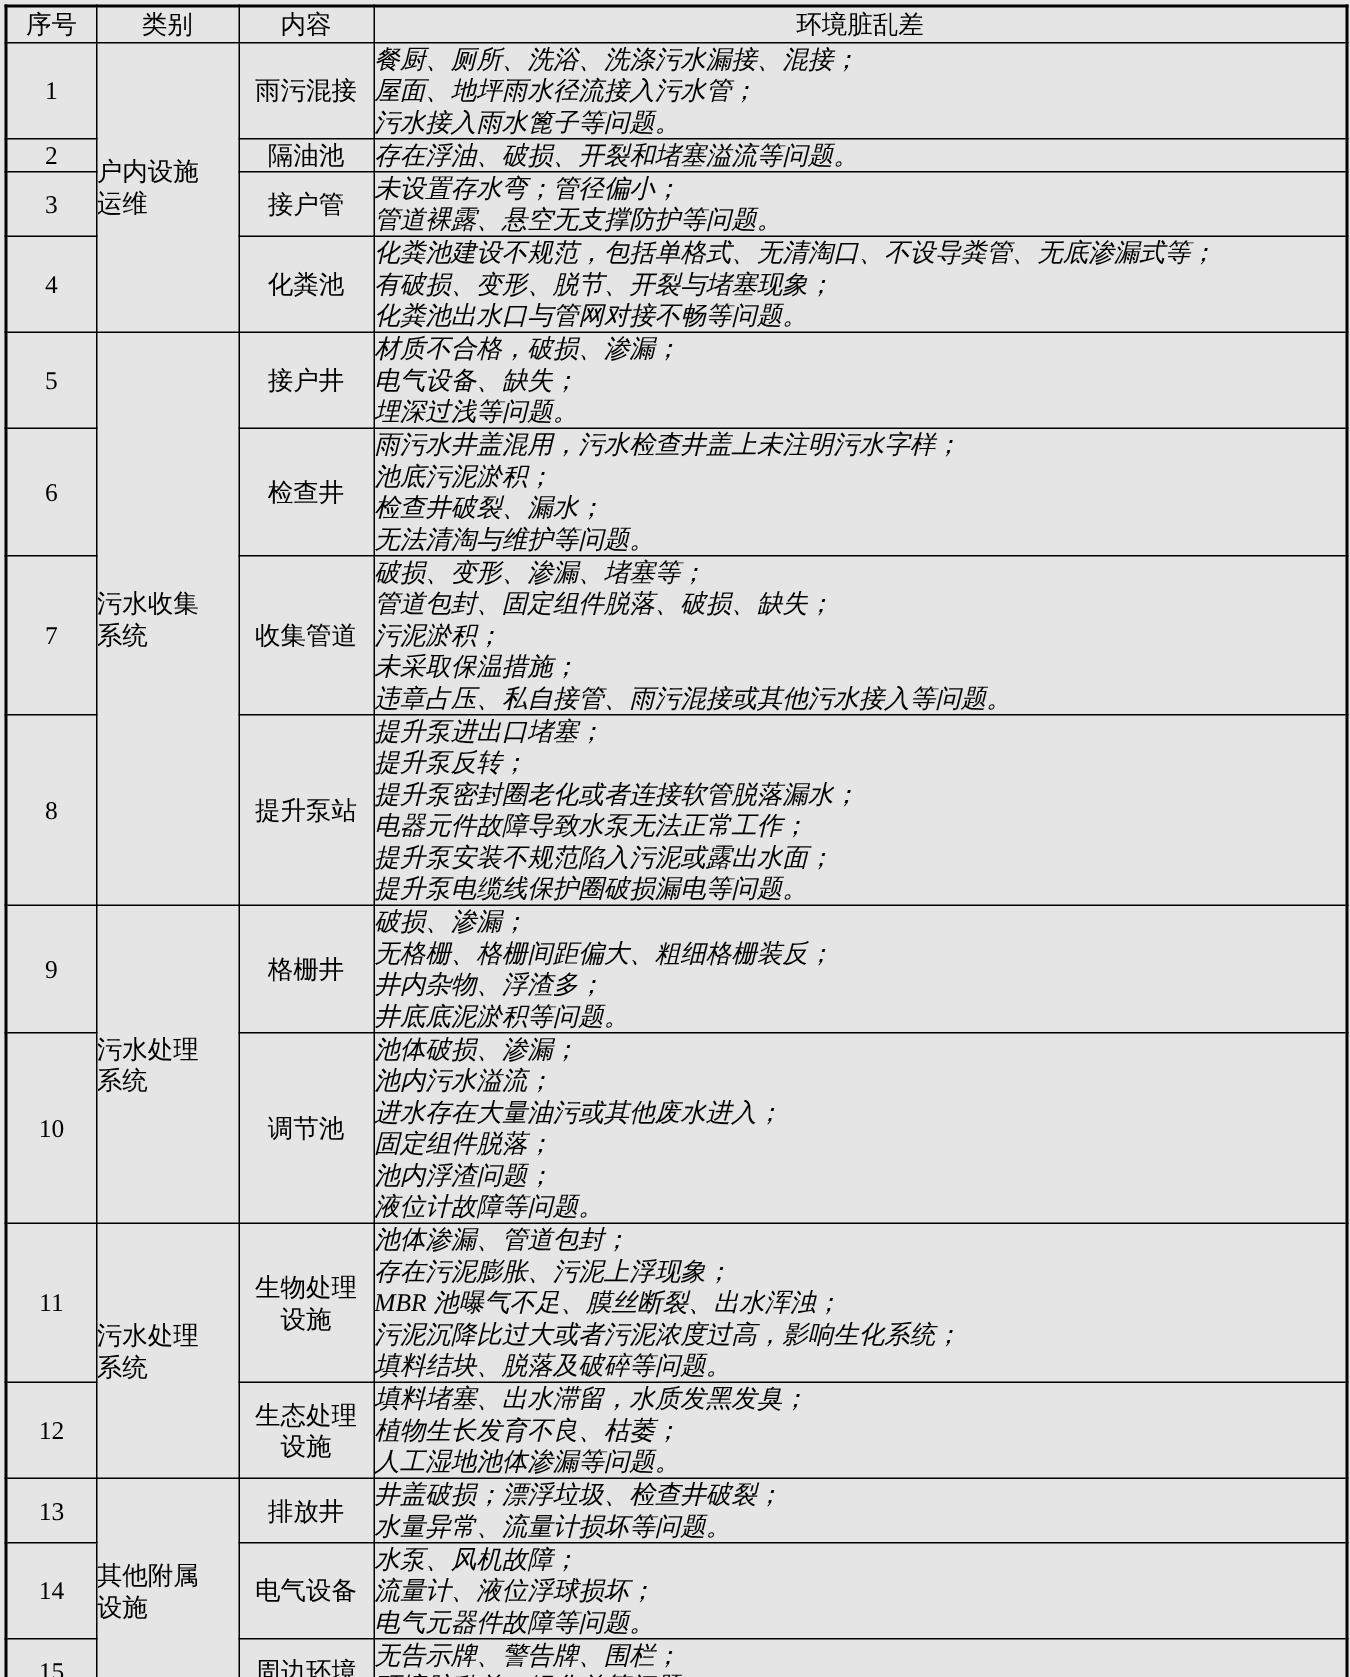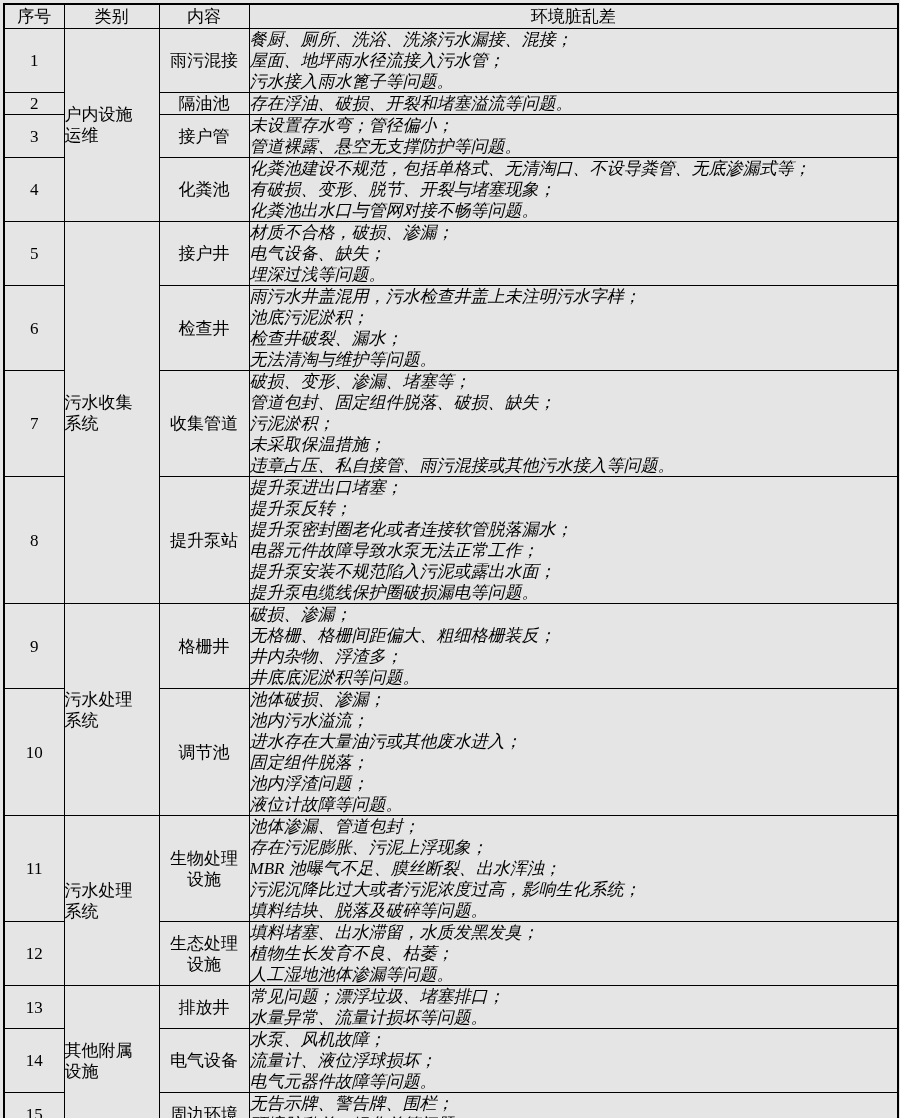--- a/index.html
+++ b/index.html
@@ -209,21 +209,21 @@
             <div>植物生长发育不良、枯萎；</div>
             <div>人工湿地池体渗漏等问题。</div>
           </td>
         </tr>
         <tr>
           <td class="c-no">13</td>
           <td class="c-cat" rowspan="3">其他附属
 设施</td>
           <td class="c-con">排放井</td>
           <td class="c-pro">
-            <div>常见问题；漂浮垃圾、堵塞排口；</div>
+            <div>井盖破损；漂浮垃圾、检查井破裂；</div>
             <div>水量异常、流量计损坏等问题。</div>
           </td>
         </tr>
         <tr>
           <td class="c-no">14</td>
           <td class="c-con">电气设备</td>
           <td class="c-pro">
             <div>水泵、风机故障；</div>
             <div>流量计、液位浮球损坏；</div>
             <div>电气元器件故障等问题。</div>

